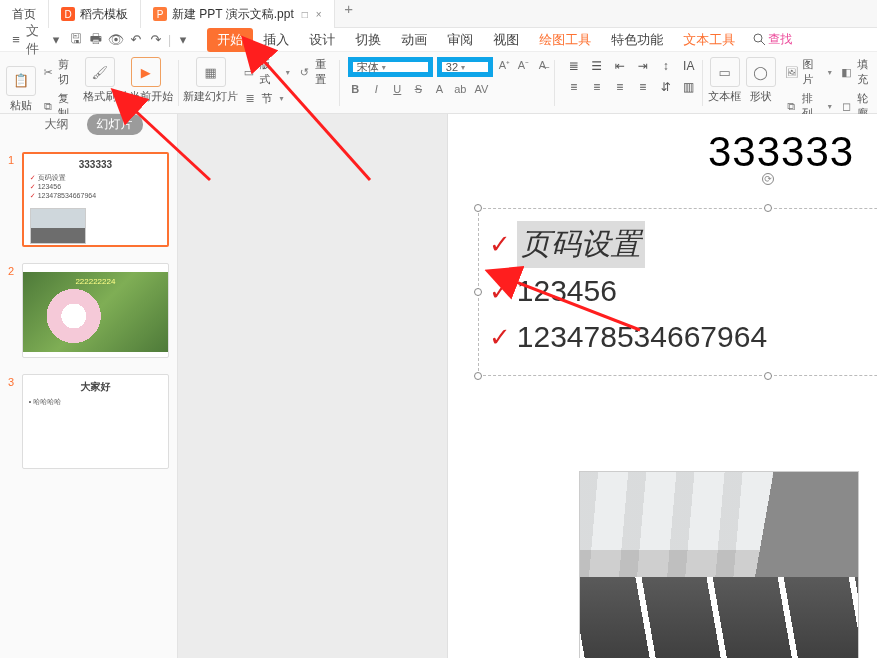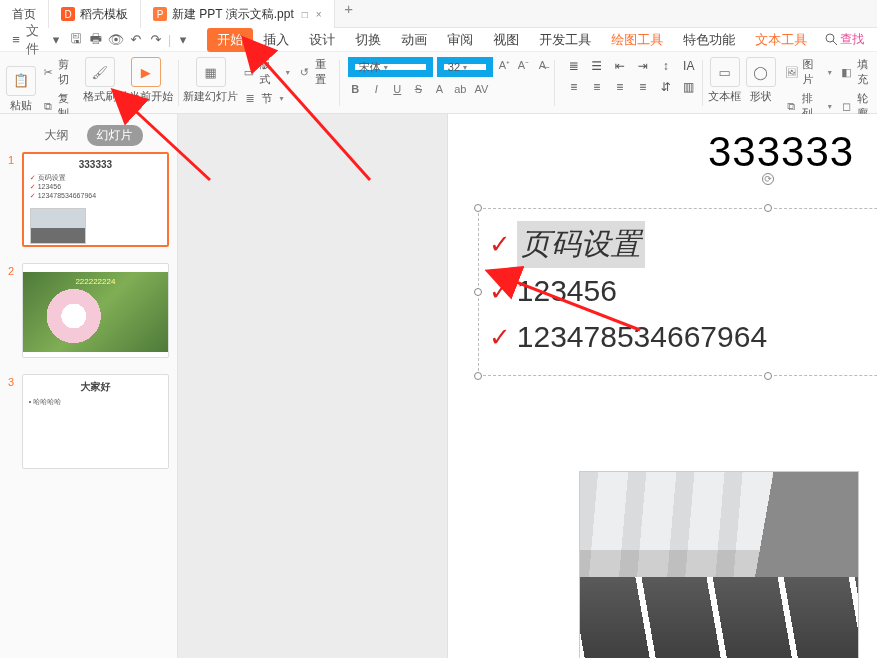--- a/index.html
+++ b/index.html
@@ -34,33 +34,33 @@
   .rbtn { display:flex; flex-direction:column; align-items:center; justify-content:center; min-width:30px; }
   .rbtn .ico { width:22px; height:22px; border:1px solid #dcdcdc; border-radius:3px; display:flex; align-items:center; justify-content:center; color:#777; font-size:13px; }
   .rbtn .ico.big { width:30px; height:30px; }
   .rbtn .lbl { font-size:11px; margin-top:2px; color:#555; white-space:nowrap; }
   .rdivider { width:1px; height:46px; background:#e5e5e5; margin:3px 4px 0 4px; }
   .smallrow { display:flex; align-items:center; gap:6px; }
   .smallpair { display:flex; flex-direction:column; gap:4px; }
   .smallpair .sline { display:flex; align-items:center; gap:4px; font-size:11px; color:#555; }
   .mini-ico { width:15px; height:15px; display:inline-flex; align-items:center; justify-content:center; color:#777; font-size:11px; }
 
-  .fontbox,.sizebox { height:20px; border:7px solid #0ea5e9; background:#fff; font-size:11px; padding:0 4px; display:flex; align-items:center; }
+  .fontbox,.sizebox { height:20px; border:5px solid #0ea5e9; background:#fff; font-size:11px; padding:0 4px; display:flex; align-items:center; }
   .fontbox { width:85px; }
   .sizebox { width:56px; }
   .caret { margin-left:3px; font-size:8px; color:#888; }
 
   .fmtcluster { display:flex; flex-direction:column; gap:3px; margin-left:6px; }
   .fmtcluster .row { display:flex; gap:5px; }
   .fmtcluster .fbtn { width:18px; height:18px; display:flex; align-items:center; justify-content:center; font-size:12px; color:#555; border-radius:2px; }
 
   
   .workspace { display:flex; height:calc(658px - 28px - 24px - 62px); }
   .sidepane { width:178px; border-right:1px solid #e3e3e3; background:#fafafa; display:flex; flex-direction:column; }
-  .side-tabs { height:32px; display:flex; align-items:flex-end; justify-content:center; gap:8px; }
+  .side-tabs { height:32px; display:flex; align-items:flex-start; justify-content:center; gap:8px; }
   .side-tabs .stab { font-size:12px; color:#666; padding:2px 10px; border-radius:10px; }
   .side-tabs .stab.active { background:#9b9b9b; color:#fff; }
 
   .thumbs { flex:1; overflow:auto; padding:6px 8px; }
   .thumbwrap { display:flex; align-items:flex-start; margin-bottom:16px; }
   .thumbnum { width:10px; font-size:11px; color:#fd7131; margin-right:4px; margin-top:2px; }
   .thumb { width:150px; height:95px; background:#fff; border:1px solid #ddd; border-radius:2px; padding:5px 6px; font-size:8px; color:#444; overflow:hidden; }
   .thumb.sel { border:2px solid #fd7131; }
   .thumb .t-title { text-align:center; font-size:10px; font-weight:bold; margin-bottom:3px; }
   .thumb .t-li { font-size:7px; color:#555; line-height:1.3; }
@@ -128,21 +128,20 @@
   <span class="qicon">▾</span>
 
   <div class="menubar">
     <div class="mitem active">开始</div>
     <div class="mitem">插入</div>
     <div class="mitem">设计</div>
     <div class="mitem">切换</div>
     <div class="mitem">动画</div>
     <div class="mitem">审阅</div>
     <div class="mitem">视图</div>
-    <div class="mitem">开发工具</div>
     <div class="mitem draw">绘图工具</div>
     <div class="mitem">特色功能</div>
     <div class="mitem text">文本工具</div>
     <div class="search">
       <svg width="13" height="13">
           <circle cx="5" cy="5" r="4" fill="none" stroke="#666"></circle>
           <line x1="8" y1="8" x2="12" y2="12" stroke="#666"></line>
         </svg>
       <span>查找</span>
     </div>

